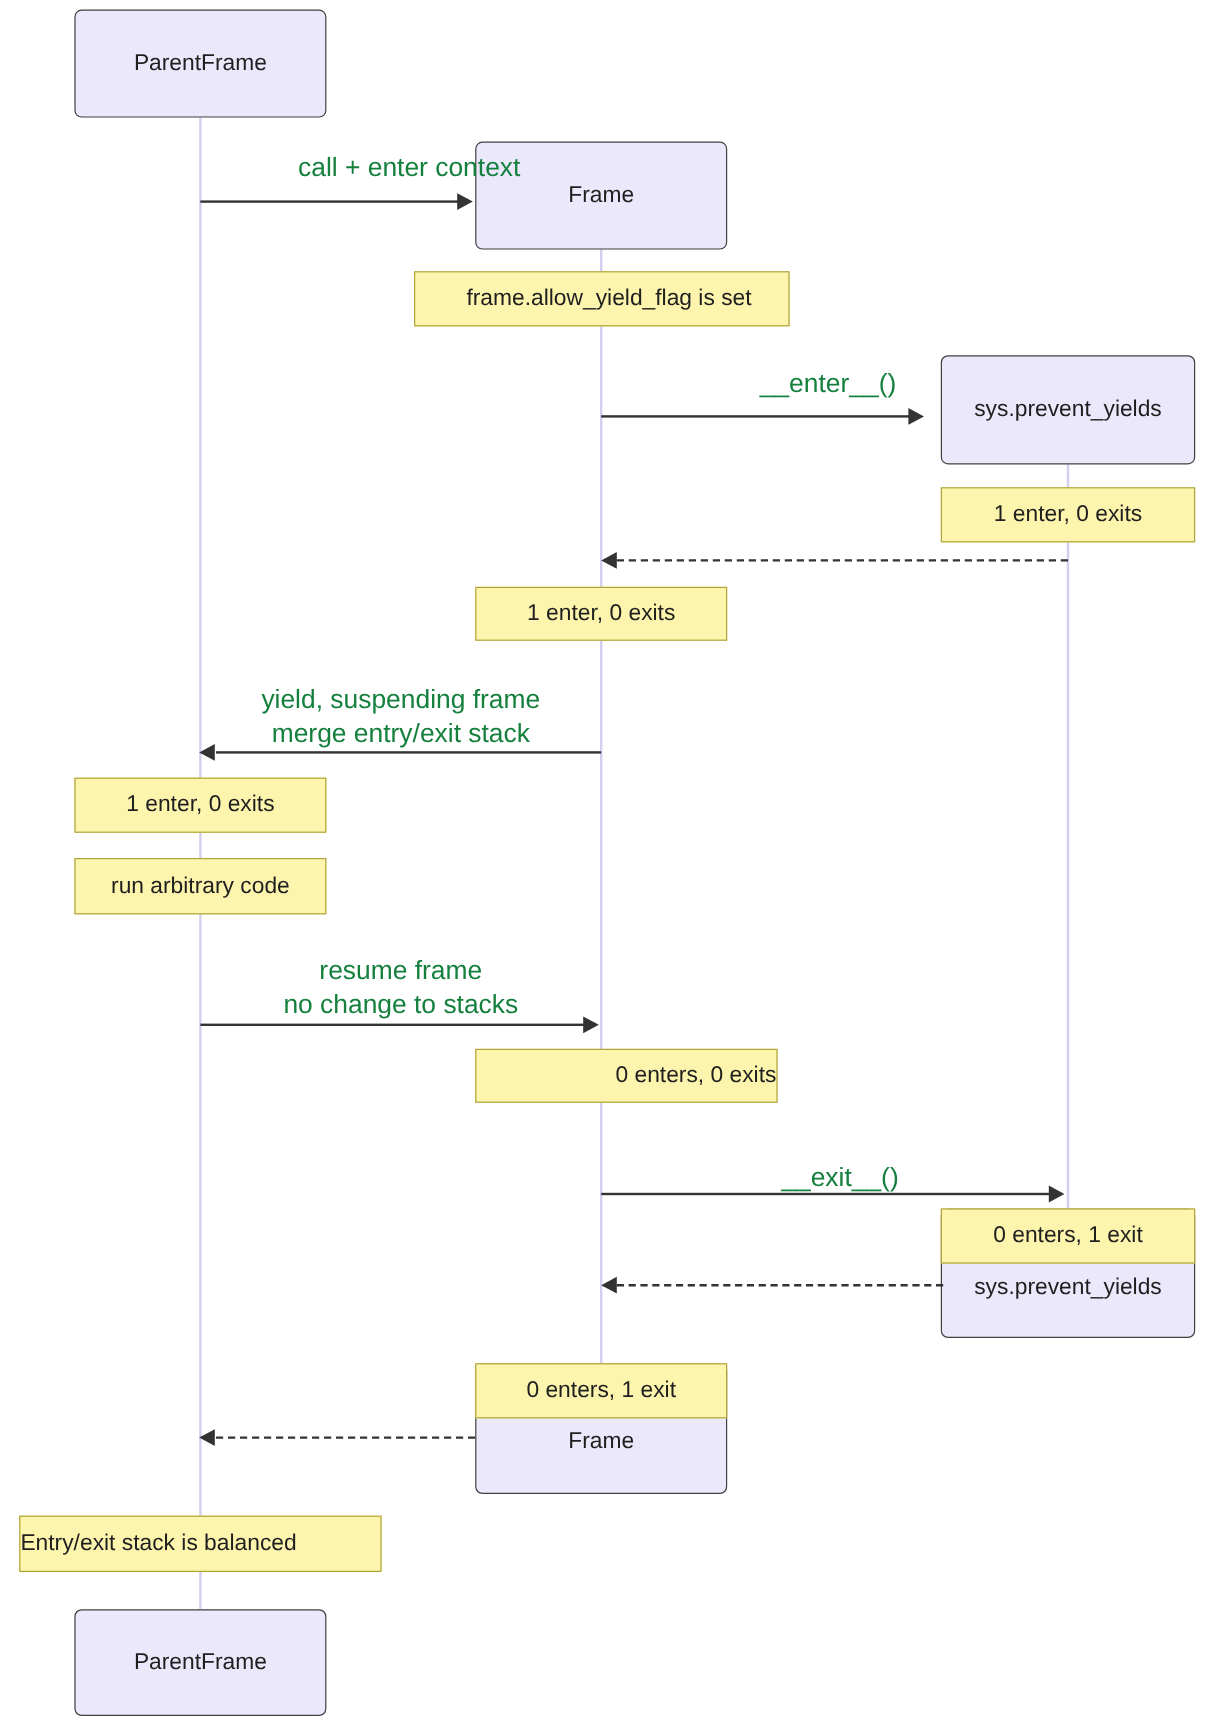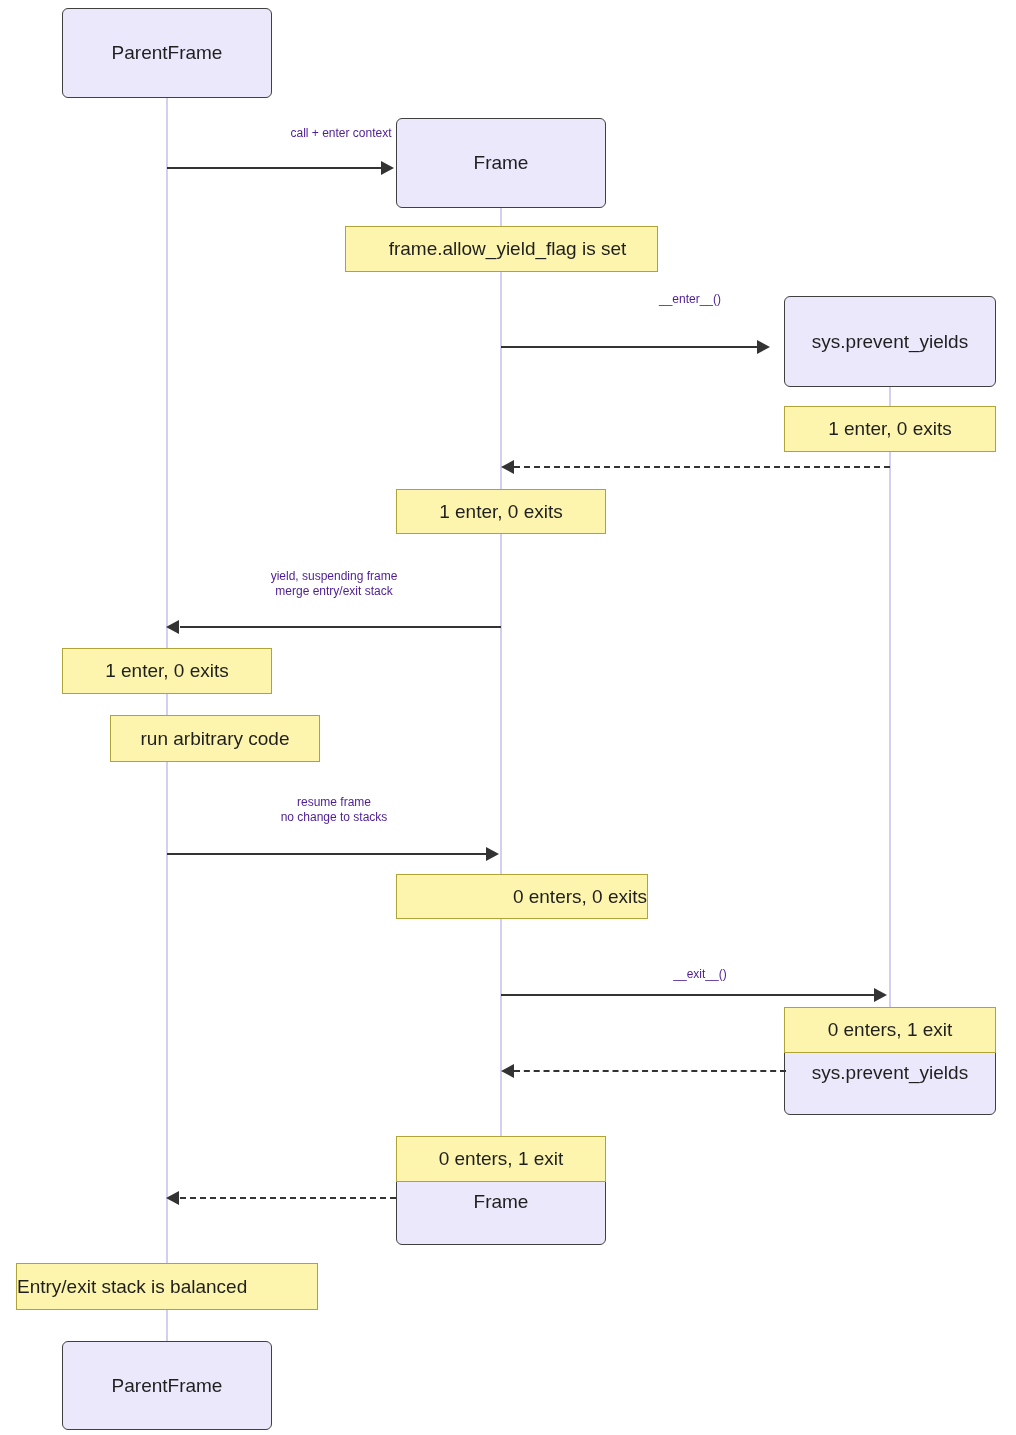--- a/index.html
+++ b/index.html
@@ -75,22 +75,22 @@
   }
   .arrowhead.right {
     border-left: 13px solid #333333;
   }
   .arrowhead.left {
     border-right: 13px solid #333333;
   }
   
   .msg-label {
     position: absolute;
-    color: #4c1d95;
-    font-size: 12px;
+    color: #15803d;
+    font-size: 22px;
     text-align: center;
     line-height: 1.28;
     white-space: pre-line;
   }
 </style>
 </head>
 <body>
 
 <div id="diagram">
 
@@ -111,21 +111,21 @@
   </div>
 
   <div class="msg-label" style="left:176px; top:126px; width:330px; text-align:center;">call + enter context</div>
   <div class="msg" style="left:167px; top:167px; width:216px;"></div>
   <div class="arrowhead right" style="left:381px; top:161px;"></div>
 
   <div class="note" style="left:345px; top:226px; width:313px; height:46px;padding-left:12px;">
     <span>frame.allow_yield_flag is set</span>
   </div>
 
-  <div class="msg-label" style="left:510px; top:292px; width:360px; text-align:center;">__enter__()</div>
+  <div class="msg-label" style="left:510px; top:306px; width:360px; text-align:center;">__enter__()</div>
   <div class="msg" style="left:501px; top:346px; width:258px;"></div>
   <div class="arrowhead right" style="left:757px; top:340px;"></div>
 
   <div class="note" style="left:784px; top:406px; width:212px; height:46px;">
     <span>1 enter, 0 exits</span>
   </div>
 
   <div class="msg dashed" style="left:514px; top:466px; width:376px;"></div>
   <div class="arrowhead left" style="left:501px; top:460px;"></div>
 
@@ -135,21 +135,21 @@
 
   <div class="msg-label" style="left:168px; top:569px; width:332px; text-align:center;">yield, suspending frame
 merge entry/exit stack</div>
   <div class="msg" style="left:180px; top:626px; width:321px;"></div>
   <div class="arrowhead left" style="left:166px; top:620px;"></div>
 
   <div class="note" style="left:62px; top:648px; width:210px; height:46px;">
     <span>1 enter, 0 exits</span>
   </div>
 
-  <div class="note" style="left:62px; top:715px; width:210px; height:47px;margin-left:48px;">
+  <div class="note" style="left:62px; top:715px; width:210px; height:47px;">
     <span>run arbitrary code</span>
   </div>
 
   <div class="msg-label" style="left:167px; top:795px; width:334px; text-align:center;">resume frame
 no change to stacks</div>
   <div class="msg" style="left:167px; top:853px; width:320px;"></div>
   <div class="arrowhead right" style="left:486px; top:847px;"></div>
 
   <div class="note" style="left:396px; top:874px; width:252px; height:45px;justify-content:flex-end;">
     <span>0 enters, 0 exits</span>

